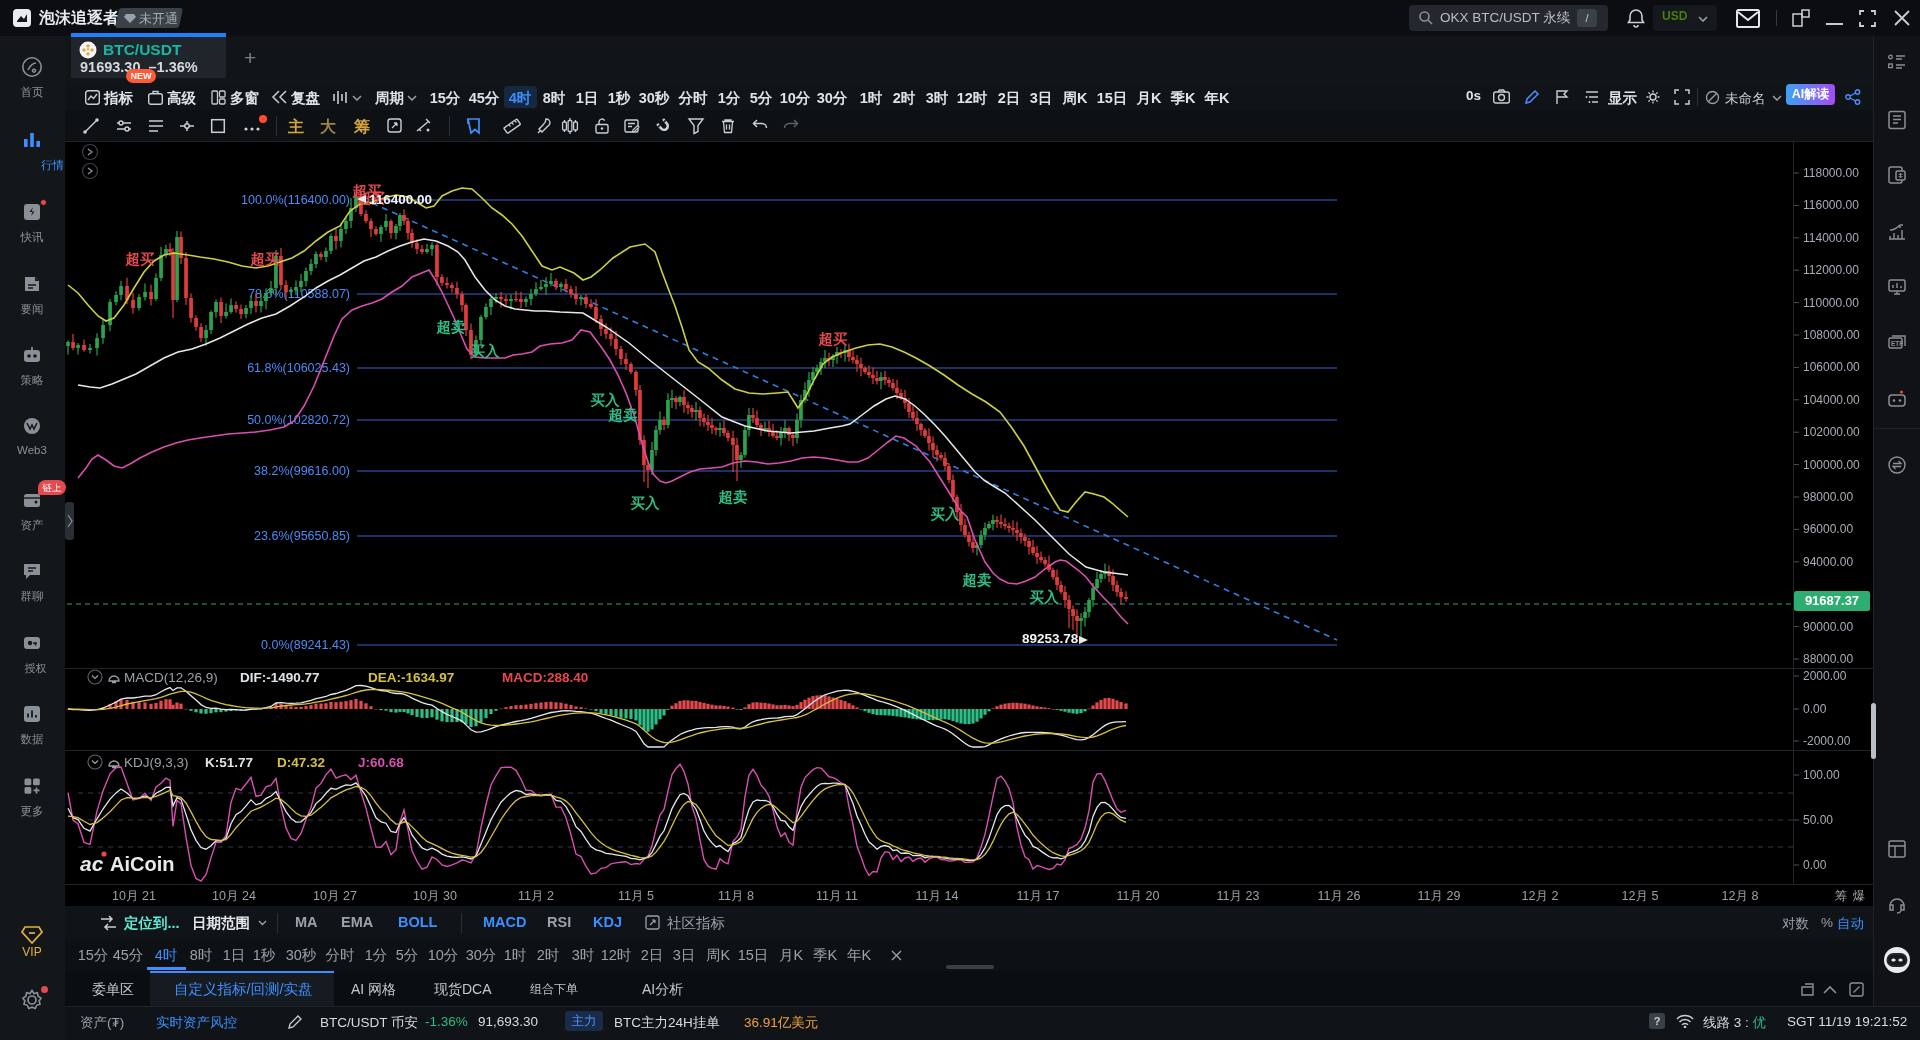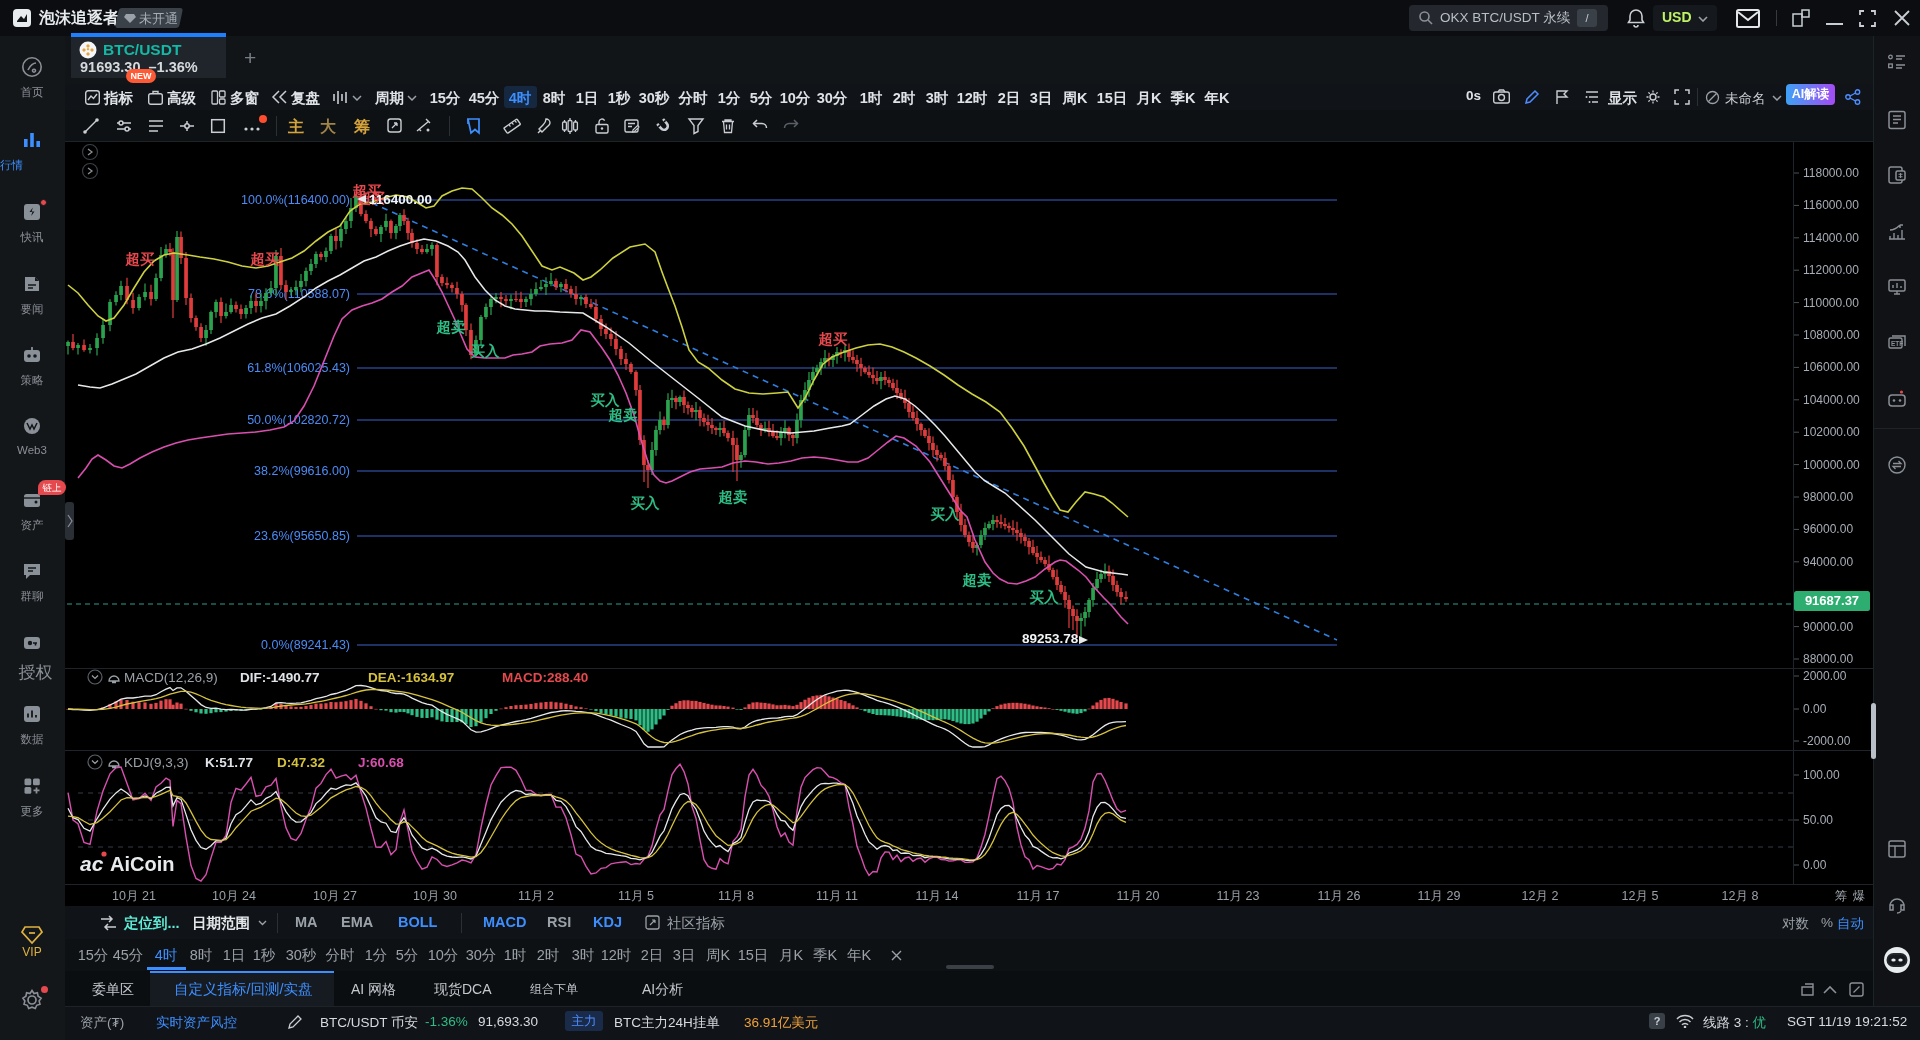--- a/index.html
+++ b/index.html
@@ -24,21 +24,21 @@
       <circle cx="6.5" cy="6.5" r="4.5" fill="none" stroke="#8A9097" stroke-width="1.6"></circle>
       <path d="M10 10 L14 14" stroke="#8A9097" stroke-width="1.6"></path>
     </svg>
     <div style="position:absolute;left:1440px;top:9px;font-size:13.5px;color:#B9BFC6">OKX BTC/USDT 永续</div>
     <div style="position:absolute;left:1577px;top:9px;width:20px;height:18px;background:#3A4047;border-radius:3px;color:#C6CBD1;font-size:11px;text-align:center;line-height:18px">/</div>
     <svg width="20" height="20" viewBox="0 0 20 20" style="position:absolute;left:1626px;top:8px">
       <path d="M10 2 a6 6 0 0 1 6 6 v4 l1.5 2.5 h-15 L4 12 v-4 a6 6 0 0 1 6-6 z" fill="none" stroke="#C9CED4" stroke-width="1.6"></path>
       <path d="M8 17 a2 2 0 0 0 4 0" fill="none" stroke="#C9CED4" stroke-width="1.6"></path>
     </svg>
     <div style="position:absolute;left:1653px;top:5px;width:64px;height:26px;background:#15181C;border-radius:4px"></div>
-    <div style="position:absolute;left:1662px;top:9px;font-size:14px;font-weight:bold;color:#bef264">USD</div>
+    <div style="position:absolute;left:1662px;top:9px;font-size:12px;font-weight:bold;color:#4d7c0f">USD</div>
     <svg width="10" height="6" viewBox="0 0 10 6" style="position:absolute;left:1698px;top:16px">
       <path d="M1 1 L5 5 L9 1" fill="none" stroke="#9AA1A8" stroke-width="1.6"></path>
     </svg>
     <svg width="24" height="19" viewBox="0 0 24 19" style="position:absolute;left:1736px;top:9px">
       <rect x="1" y="1" width="22" height="17" rx="1.5" fill="none" stroke="#E4E7EA" stroke-width="2"></rect>
       <path d="M2 3 L12 11 L22 3" fill="none" stroke="#E4E7EA" stroke-width="2"></path>
     </svg>
     <div style="position:absolute;left:1776px;top:10px;width:1px;height:16px;background:#343A40"></div>
     <svg width="18" height="18" viewBox="0 0 18 18" style="position:absolute;left:1792px;top:9px">
       <rect x="1" y="5" width="9" height="12" fill="none" stroke="#C9CED4" stroke-width="1.5"></rect>
@@ -861,21 +861,21 @@
   </svg>
 <div style="position:absolute;left:0;top:36px;width:65px;height:1004px;background:#14171A"></div>
 <svg width="22" height="22" viewBox="0 0 22 22" style="position:absolute;left:21px;top:56px">
     <circle cx="11" cy="11" r="9.2" fill="none" stroke="#8A9097" stroke-width="1.6"></circle>
     <path d="M7 14 c2 -5 6 -7 8 -7 M13 13.2 a1.5 1.5 0 1 0 .01 0" fill="none" stroke="#8A9097" stroke-width="1.6"></path>
   </svg>
 <div style="position:absolute;left:0;top:85px;width:64px;text-align:center;font-size:11.5px;color:#8A9097">首页</div>
 <svg width="22" height="22" viewBox="0 0 22 22" style="position:absolute;left:21px;top:129px">
     <path d="M3 18 V10 h3.6 v8 z M9.2 18 V4 h3.6 v14 z M15.4 18 v-6 h3.6 v6 z" fill="#3D8FFF"></path>
   </svg>
-<div style="position:absolute;left:0;top:158px;width:64px;text-align:left;font-size:11.5px;color:#3D8FFF">行情</div>
+<div style="position:absolute;left:0;top:158px;width:64px;text-align:right;font-size:11.5px;color:#3D8FFF">行情</div>
 <svg width="22" height="22" viewBox="0 0 22 22" style="position:absolute;left:21px;top:201px">
     <rect x="3" y="3" width="16" height="16" rx="3" fill="#8A9097"></rect>
     <path d="M11.8 6.5 l-3.3 4.5 h2.8 l-1.1 4 3.3 -4.5 h-2.8 z" fill="#14171A"></path>
   </svg>
 <div style="position:absolute;left:0;top:230px;width:64px;text-align:center;font-size:11.5px;color:#8A9097">快讯</div>
 <div style="position:absolute;left:40px;top:199px;width:7px;height:7px;border-radius:4px;background:#E5484D;border:1.5px solid #14171A"></div>
 <svg width="22" height="22" viewBox="0 0 22 22" style="position:absolute;left:21px;top:273px">
     <path d="M4 4 h10 l4 4 v10 H4 z" fill="#8A9097"></path>
     <path d="M14 4 v4 h4" fill="#14171A"></path>
     <path d="M7 12 h8 M7 15 h5" stroke="#14171A" stroke-width="1.4"></path>
@@ -903,21 +903,21 @@
 <svg width="22" height="22" viewBox="0 0 22 22" style="position:absolute;left:21px;top:560px">
     <path d="M3 4 h16 v11 H9 l-4 4 v-4 H3 z" fill="#8A9097"></path>
     <path d="M7 8 h8 M7 11 h5" stroke="#14171A" stroke-width="1.4"></path>
   </svg>
 <div style="position:absolute;left:0;top:589px;width:64px;text-align:center;font-size:11.5px;color:#8A9097">群聊</div>
 <svg width="22" height="22" viewBox="0 0 22 22" style="position:absolute;left:21px;top:632px">
     <rect x="3" y="5" width="16" height="12" rx="3" fill="#8A9097"></rect>
     <circle cx="9" cy="11" r="2.2" fill="#14171A"></circle>
     <path d="M12 11 h4 M14.5 11 v2.4" stroke="#14171A" stroke-width="1.6"></path>
   </svg>
-<div style="position:absolute;left:0;top:661px;width:71px;text-align:center;font-size:17px;color:#8A9097">授权</div>
+<div style="position:absolute;left:0;top:661px;width:71px;text-align:center;font-size:11px;color:#8A9097">授权</div>
 <svg width="22" height="22" viewBox="0 0 22 22" style="position:absolute;left:21px;top:703px">
     <rect x="3" y="3" width="16" height="16" rx="3" fill="#8A9097"></rect>
     <path d="M7 14.5 v-4 M11 14.5 v-7 M15 14.5 v-2.5" stroke="#14171A" stroke-width="1.8"></path>
   </svg>
 <div style="position:absolute;left:0;top:732px;width:64px;text-align:center;font-size:11.5px;color:#8A9097">数据</div>
 <svg width="22" height="22" viewBox="0 0 22 22" style="position:absolute;left:21px;top:775px">
     <rect x="3.5" y="3.5" width="6.8" height="6.8" rx="1.5" fill="#8A9097"></rect>
     <rect x="12" y="3.5" width="6.8" height="6.8" rx="1.5" fill="#8A9097"></rect>
     <rect x="3.5" y="12" width="6.8" height="6.8" rx="1.5" fill="#8A9097"></rect>
     <path d="M12.5 15.4 h6 M15.5 12.4 v6" stroke="#8A9097" stroke-width="1.8"></path>

